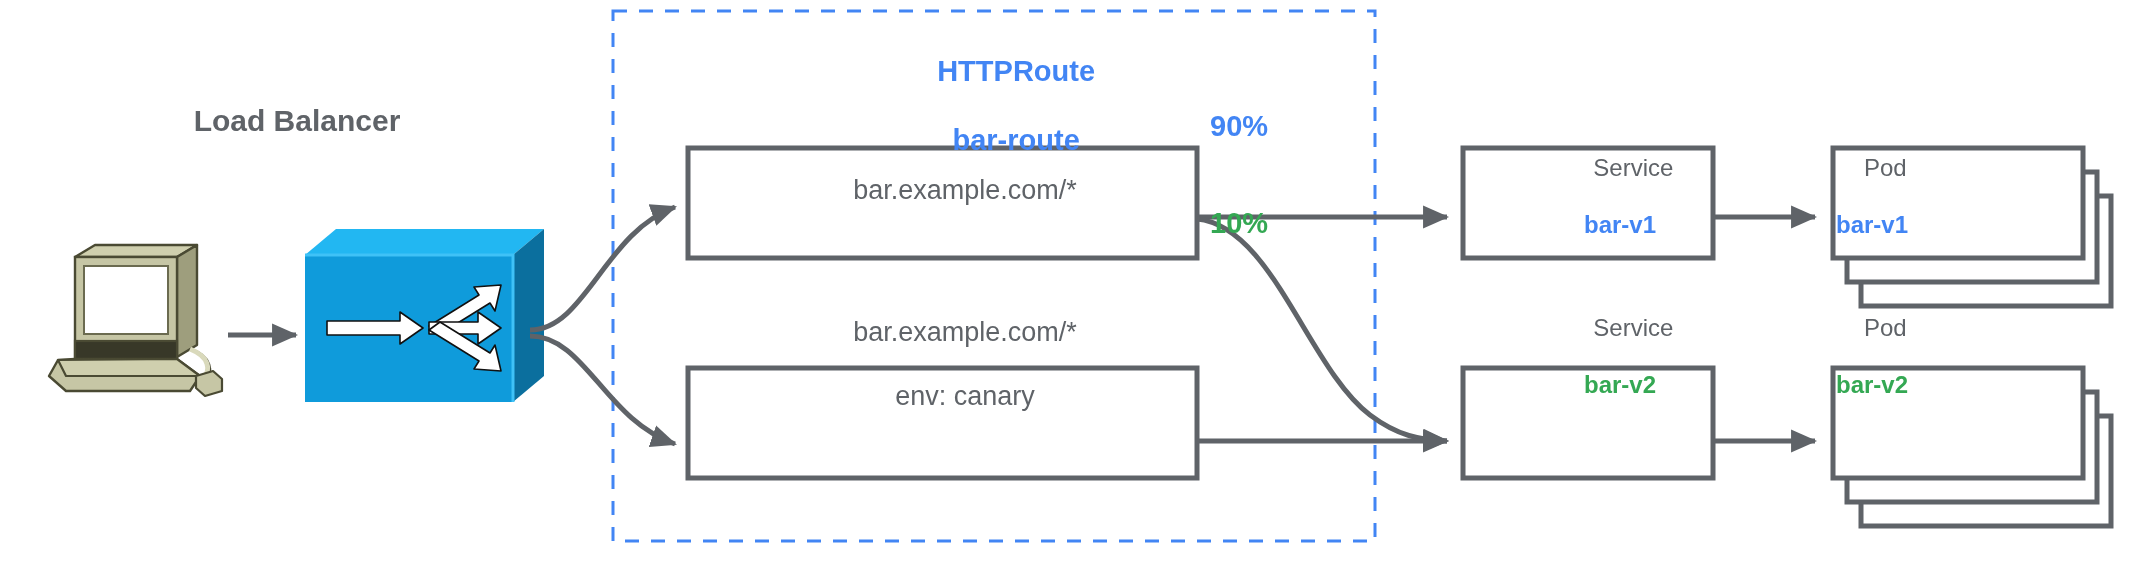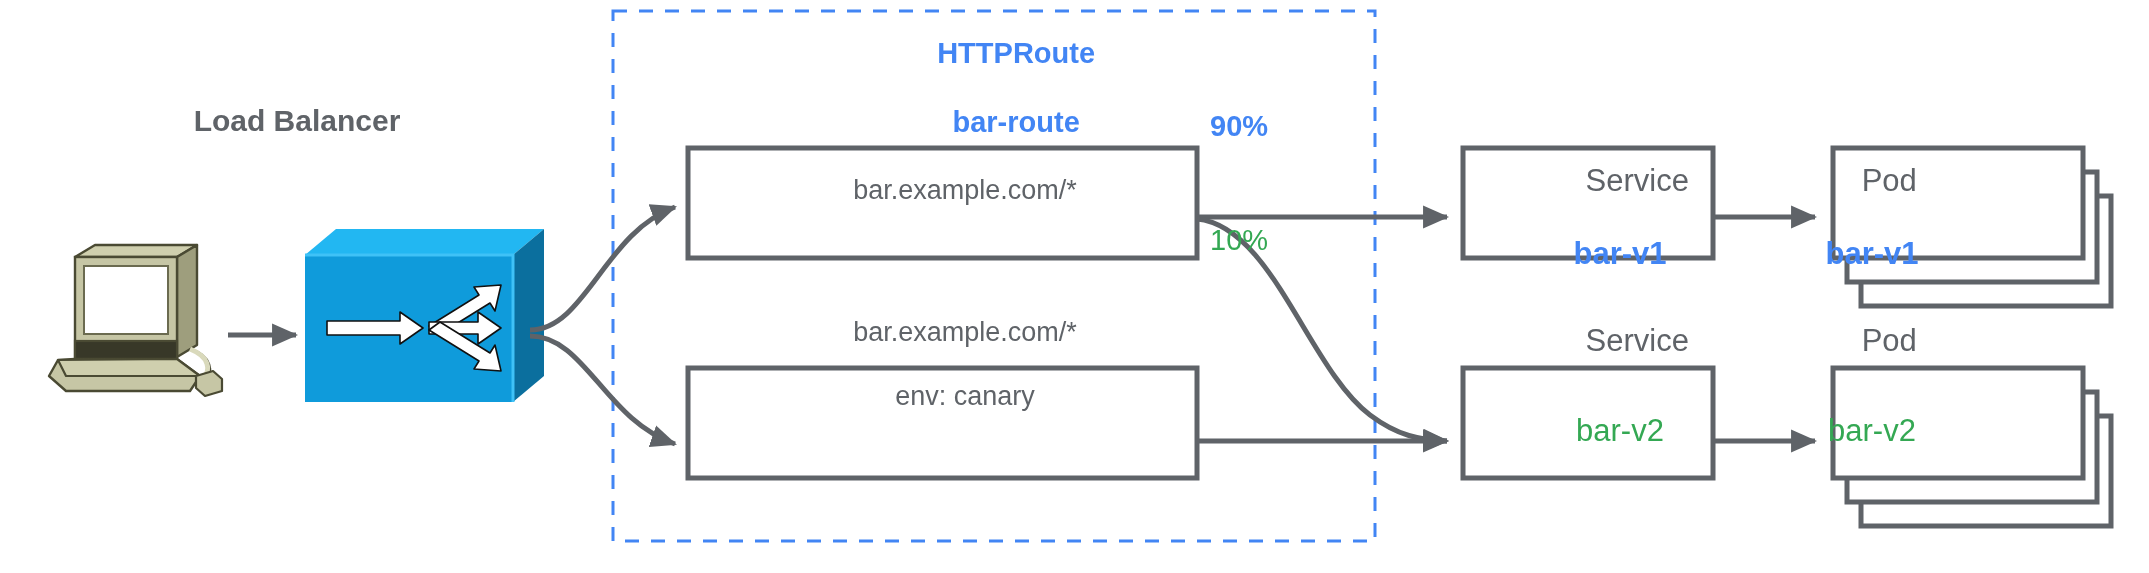--- a/index.html
+++ b/index.html
@@ -41,33 +41,32 @@
   .t-gray {
     color: #5f6368;
     font-weight: normal;
   }
   .t-blue {
     color: #4285f4;
     font-weight: bold;
   }
   .t-green {
     color: #34a853;
-    font-weight: normal;
-    margin-top: 17px;
+    font-weight: bold;
   }
 
   #load-balancer-label {
     left: 187px;
     top: 103px;
     width: 220px;
     font-size: 30px;
   }
   #httproute-title {
     left: 770px;
-    top: 2px;
+    top: 20px;
     width: 460px;
     font-size: 29px;
   }
   #rule-1-label {
     left: 700px;
     top: 143px;
     width: 500px;
     font-size: 27px;
   }
   #rule-2-label {
@@ -85,21 +84,21 @@
   }
   #weight-10-label {
     left: 1210px;
     top: 206px;
     width: 130px;
     font-size: 29px;
     text-align: left;
   }
   .node-label {
     width: 300px;
-    font-size: 31px;
+    font-size: 24px;
   }
   #service-v1-label { left: 1470px; top: 126px; }
   #service-v2-label { left: 1470px; top: 286px; }
   #pod-v1-label     { left: 1722px; top: 126px; }
   #pod-v2-label     { left: 1722px; top: 286px; }
 
   .node-label .line2 { display: block; }
 </style>
 </head>
 <body>

